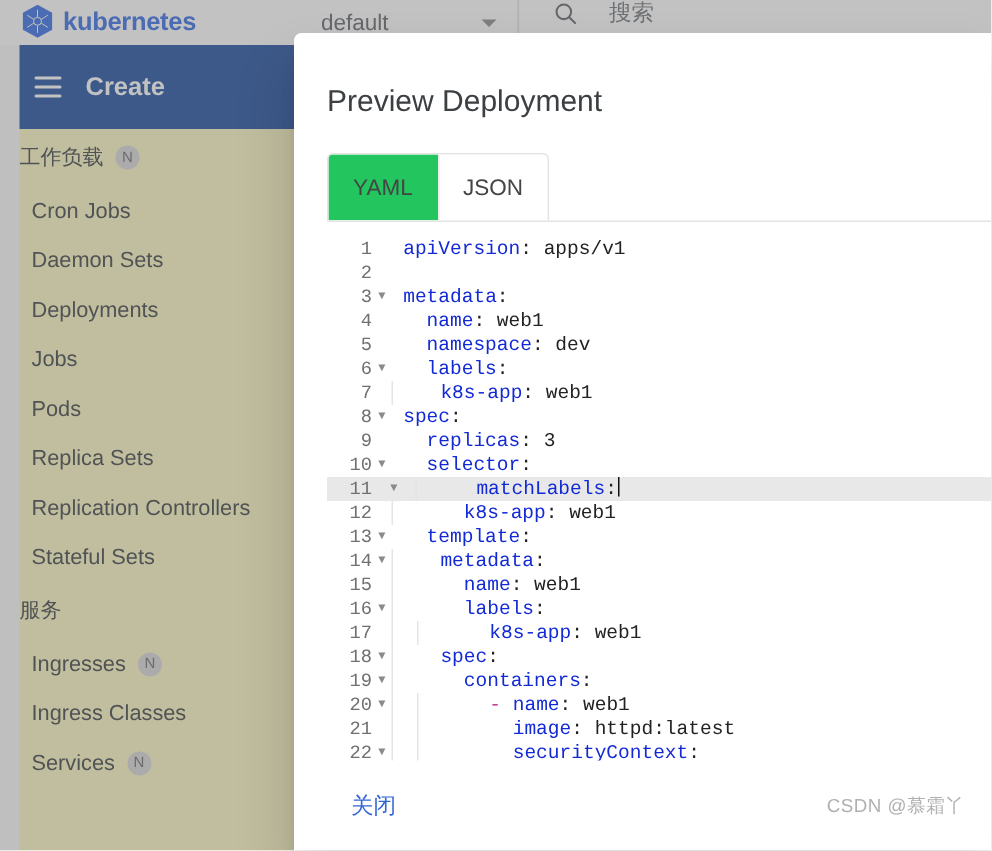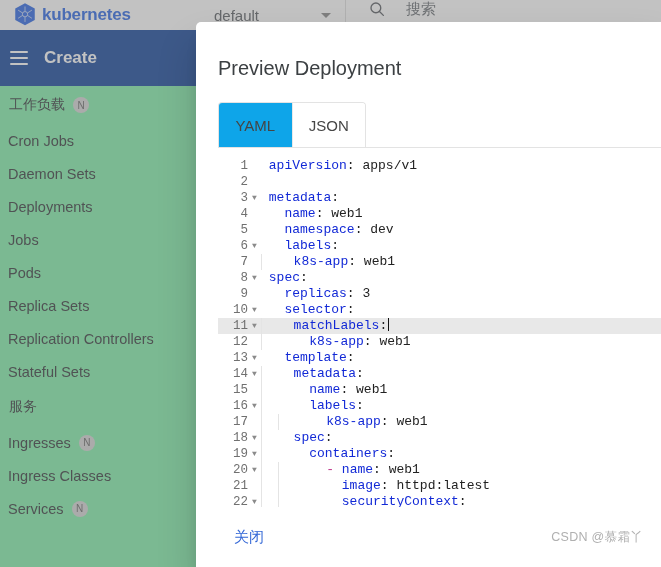--- a/index.html
+++ b/index.html
@@ -95,24 +95,24 @@
     color: #5f6368;
     margin-left: 20px;
     width: 200px;
     padding: 0;
   }
   #search-input::placeholder { color: #70757a; opacity: 1; }
 
   
   #sidebar {
     position: absolute;
-    left: 0; top: 30px;
+    left: 13px; top: 30px;
     width: 196px;
     height: 537px;
-    background: #86efac;
+    background: #fef9c3;
     box-sizing: border-box;
   }
   #create-header {
     height: 56px;
     background: #1a4b9e;
     display: flex;
     align-items: center;
     padding-left: 8px;
     box-sizing: border-box;
   }
@@ -132,21 +132,21 @@
   }
   #create-title {
     font-size: 17px;
     font-weight: 700;
     color: #ffffff;
     margin-left: 16px;
   }
   .nav-section-title {
     font-size: 14px;
     color: #3c4043;
-    padding: 0 0 0 9px;
+    padding: 0 0 0 0;
     height: 38px;
     display: flex;
     align-items: center;
     font-weight: 400;
   }
   .nav-item {
     height: 33px;
     display: flex;
     align-items: center;
     padding-left: 8px;
@@ -212,21 +212,21 @@
     display: flex;
     align-items: center;
     justify-content: center;
     font-size: 15px;
     color: #454545;
     cursor: pointer;
     background: #ffffff;
     box-sizing: border-box;
   }
   .tab.selected {
-    background: #0ea5e9;
+    background: #22c55e;
   }
   .tab.divider { border-left: 1px solid #e8e8e8; }
 
   
   #editor {
     margin: 0 0 0 22px;
     width: 443px;
     flex: 1;
     background: #ffffff;
     border-top: 1px solid #e3e3e3;
@@ -242,21 +242,21 @@
     font-size: 13px;
     line-height: 16px;
   }
   .code-line {
     display: flex;
     height: 16px;
     align-items: center;
     white-space: pre;
     position: relative;
   }
-  .code-line.active { background: #e8e8e8; }
+  .code-line.active { background: #e8e8e8; gap: 8px; }
   .ln {
     width: 30px;
     text-align: right;
     color: #707070;
     flex: none;
     font-size: 12.5px;
     padding-right: 0;
   }
   .fold {
     width: 13px;

